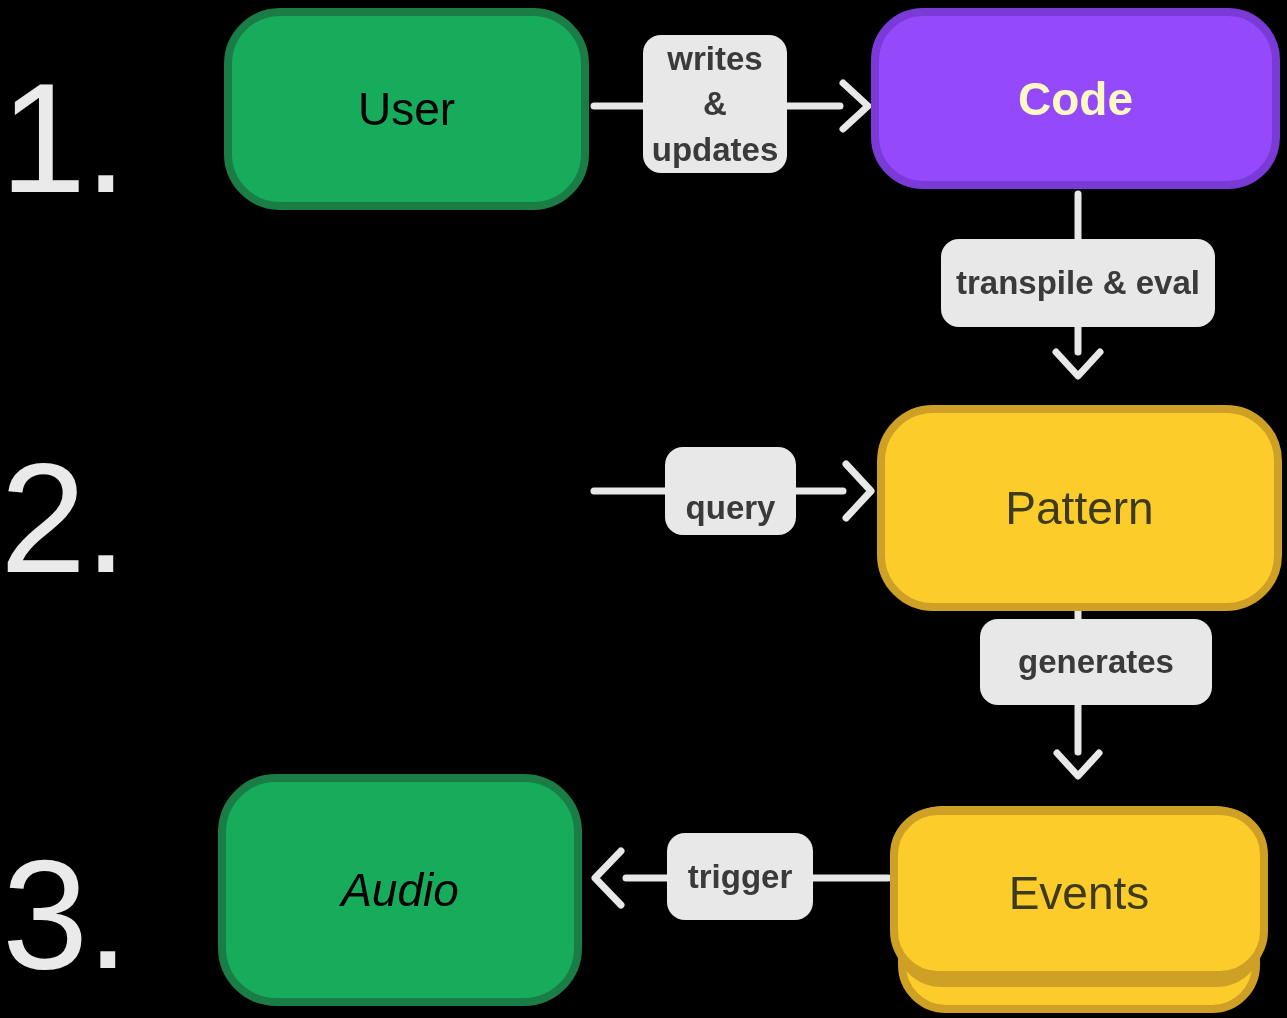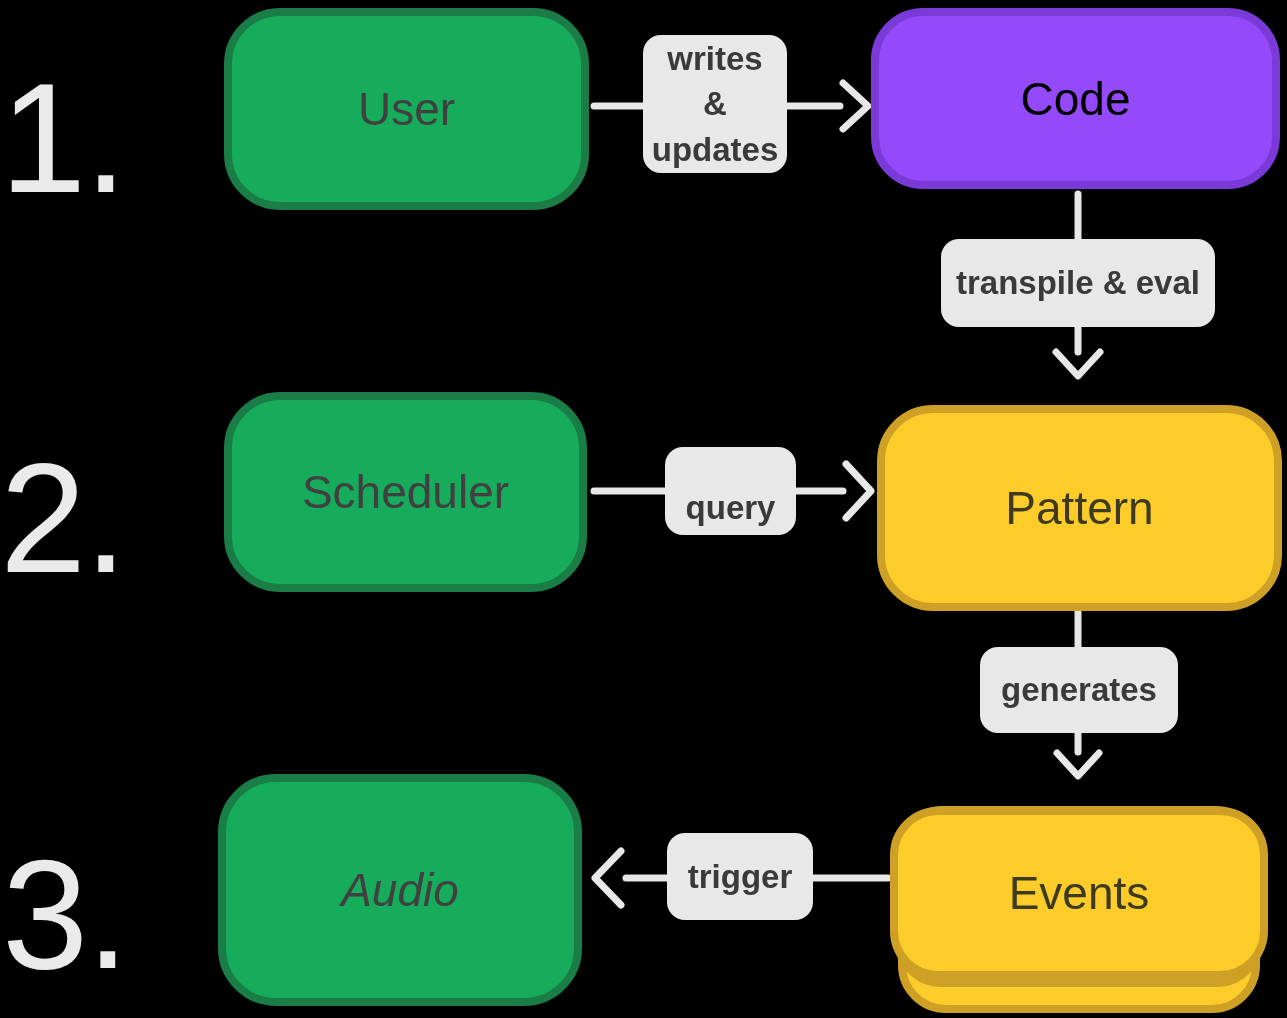--- a/index.html
+++ b/index.html
@@ -19,22 +19,22 @@
     letter-spacing:-2px;
     user-select:none;
   }
   .node{
     position:absolute;
     display:flex;align-items:center;justify-content:center;
     box-sizing:border-box;
     font-size:46px;
     z-index:3;
   }
-  .node.green{background:#17AC5C;border:8px solid #1A7D46;color:#404040;}
-  .node.purple{background:#9449FA;border:8px solid #7A3AD7;color:#000000;}
+  .node.green{background:#17AC5C;border:8px solid #1A7D46;color:#000000;}
+  .node.purple{background:#9449FA;border:8px solid #7A3AD7;color:#fef9c3;font-weight:bold;}
   .node.yellow{background:#FCCC2A;border:8px solid #CEA026;color:#3E3A20;margin-top:20px;}
   .stack-card{
     position:absolute;
     box-sizing:border-box;
     background:#FCCC2A;border:8px solid #CEA026;
     border-radius:48px;
   }
   .pill{
     position:absolute;
     display:flex;align-items:center;justify-content:center;text-align:center;
@@ -84,23 +84,20 @@
   </svg>
 
   <div class="node green" style="left:224px;top:8px;width:365px;height:202px;border-radius:56px;">
     <span>User</span>
   </div>
 
   <div class="node purple" style="left:871px;top:8px;width:409px;height:181px;border-radius:52px;">
     <span>Code</span>
   </div>
 
-  <div class="node green" style="left:224px;top:392px;width:363px;height:200px;border-radius:56px;">
-    <span>Scheduler</span>
-  </div>
 
   <div class="node yellow" style="left:877px;top:385px;width:405px;height:206px;border-radius:56px;">
     <span>Pattern</span>
   </div>
 
   <div class="node green" style="left:218px;top:774px;width:364px;height:232px;border-radius:58px;font-style:italic;">
     <span>Audio</span>
   </div>
 
   <div class="stack-card" style="left:898px;top:824px;width:362px;height:189px;z-index:1;"></div>
@@ -114,21 +111,21 @@
   </div>
 
   <div class="pill" style="left:941px;top:239px;width:274px;height:88px;">
     <span>transpile &amp; eval</span>
   </div>
 
   <div class="pill" style="left:665px;top:447px;width:131px;height:88px;align-items:flex-end;">
     <span>query</span>
   </div>
 
-  <div class="pill" style="left:980px;top:647px;width:198px;height:86px;">
+  <div class="pill" style="left:980px;top:619px;width:232px;height:86px;">
     <span>generates</span>
   </div>
 
   <div class="pill" style="left:667px;top:833px;width:146px;height:87px;">
     <span>trigger</span>
   </div>
 
 </div>
 
 </body></html>

